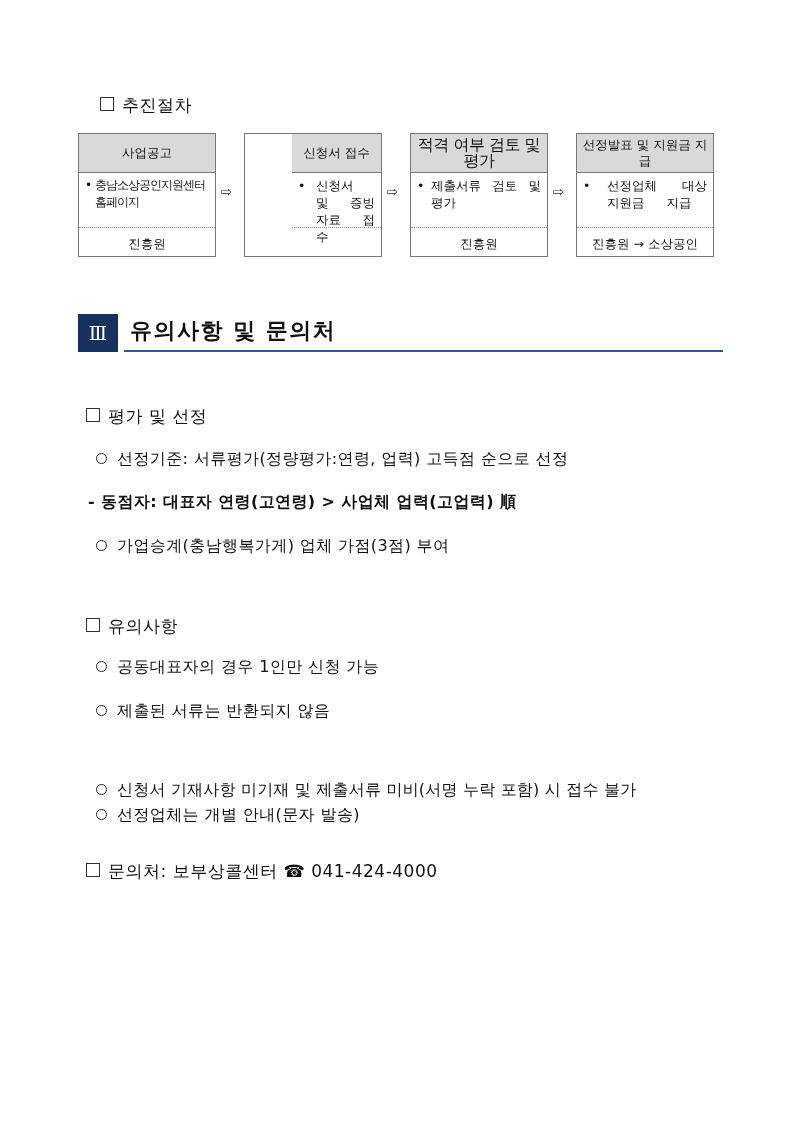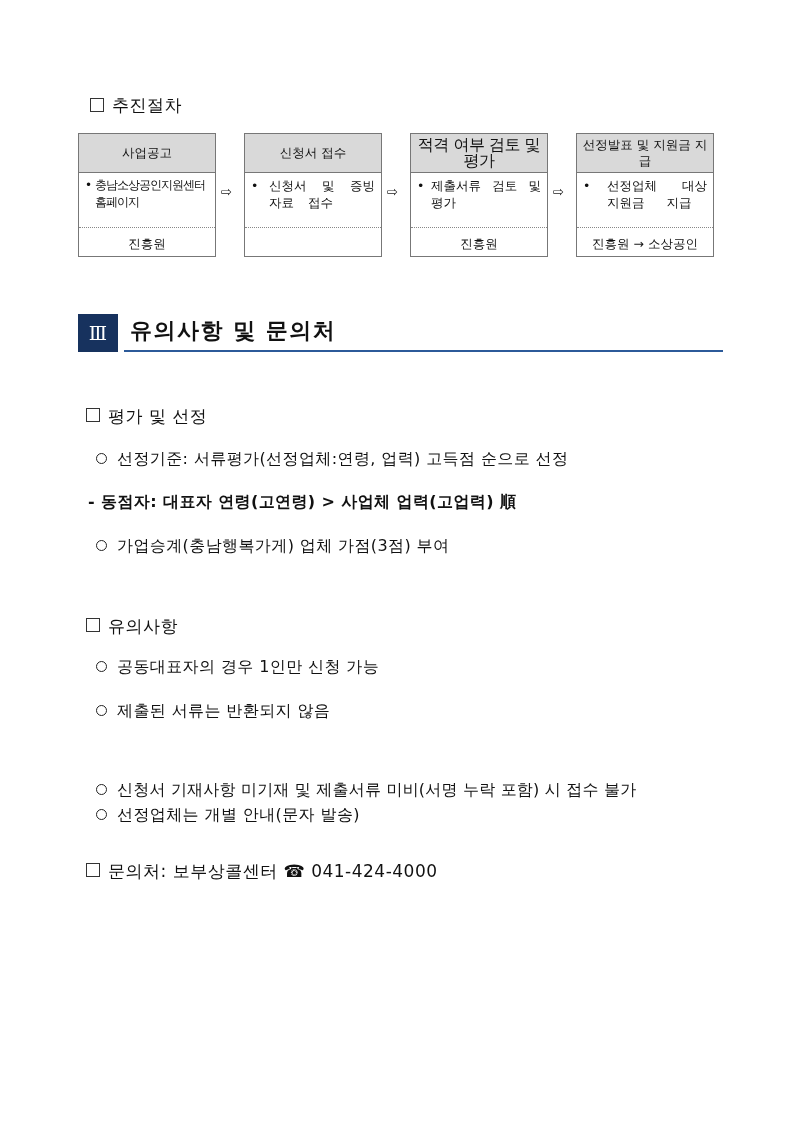--- a/index.html
+++ b/index.html
@@ -15,35 +15,35 @@
   .arrow { position:absolute; top:184px; font-size:13px; color:#222; }
   .sec-num { position:absolute; left:78px; top:314px; width:40px; height:38px; background:#17325e; color:#fff; font-family:"DejaVu Serif", serif; font-size:19px; display:flex; align-items:center; justify-content:center; }
   .sec-title { position:absolute; left:130px; top:316px; font-size:22px; font-weight:bold; letter-spacing:1.5px; }
   .sec-line { position:absolute; left:124px; top:350px; width:599px; height:2px; background:#2c5a99; }
   .item { position:absolute; font-size:16px; letter-spacing:0.4px; white-space:nowrap; }
   .circ { display:inline-block; width:11px; height:11px; border:1.5px solid #222; border-radius:50%; box-sizing:border-box; margin-right:10px; position:relative; top:0px; }
 </style>
 </head>
 <body>
 
-<div class="abs h2" style="left:90px; top:94px;font-family:Liberation Serif, serif;">
+<div class="abs h2" style="left:100px; top:94px;">
   <span class="sq"></span><span>추진절차</span>
 </div>
 
 <div class="box" style="left:78px;">
   <div class="hd">사업공고</div>
   <div class="bd" style="padding-left:16px; letter-spacing:-1px; font-size:12px;">
     <span class="dot">•</span>
     <span>충남소상공인지원센터 홈페이지</span>
   </div>
   <div class="ft">진흥원</div>
 </div>
 <div class="arrow" style="left:221px;">⇨</div>
 
-<div class="box" style="left:244px;">
+<div class="box" style="left:244px;padding-left:47px;">
   <div class="hd">신청서 접수</div>
   <div class="bd" style="padding-left:24px; word-spacing:10px;">
     <span class="dot">•</span>
     <span>신청서 및 증빙 자료 접수</span>
   </div>
 </div>
 <div class="arrow" style="left:387px;">⇨</div>
 
 <div class="box" style="left:410px;">
   <div class="hd" style="font-size:16px; letter-spacing:-0.5px;">적격 여부 검토 및 평가</div>
@@ -65,21 +65,21 @@
 </div>
 
 <div class="sec-num">Ⅲ</div>
 <div class="sec-title">유의사항 및 문의처</div>
 <div class="sec-line"></div>
 
 <div class="abs h2" style="left:86px; top:405px;">
   <span class="sq"></span><span>평가 및 선정</span>
 </div>
 <div class="item" style="left:96px; top:449px;">
-  <span class="circ"></span><span>선정기준: 서류평가(선정업체:연령, 업력) 고득점 순으로 선정</span>
+  <span class="circ"></span><span>선정기준: 서류평가(정량평가:연령, 업력) 고득점 순으로 선정</span>
 </div>
 <div class="item" style="left:88px; top:492px;font-weight:bold;">
   <span>- 동점자: 대표자 연령(고연령) &gt; 사업체 업력(고업력)  順</span>
 </div>
 <div class="item" style="left:96px; top:536px;">
   <span class="circ"></span><span>가업승계(충남행복가게) 업체 가점(3점) 부여</span>
 </div>
 
 <div class="abs h2" style="left:86px; top:615px;">
   <span class="sq"></span><span>유의사항</span>

